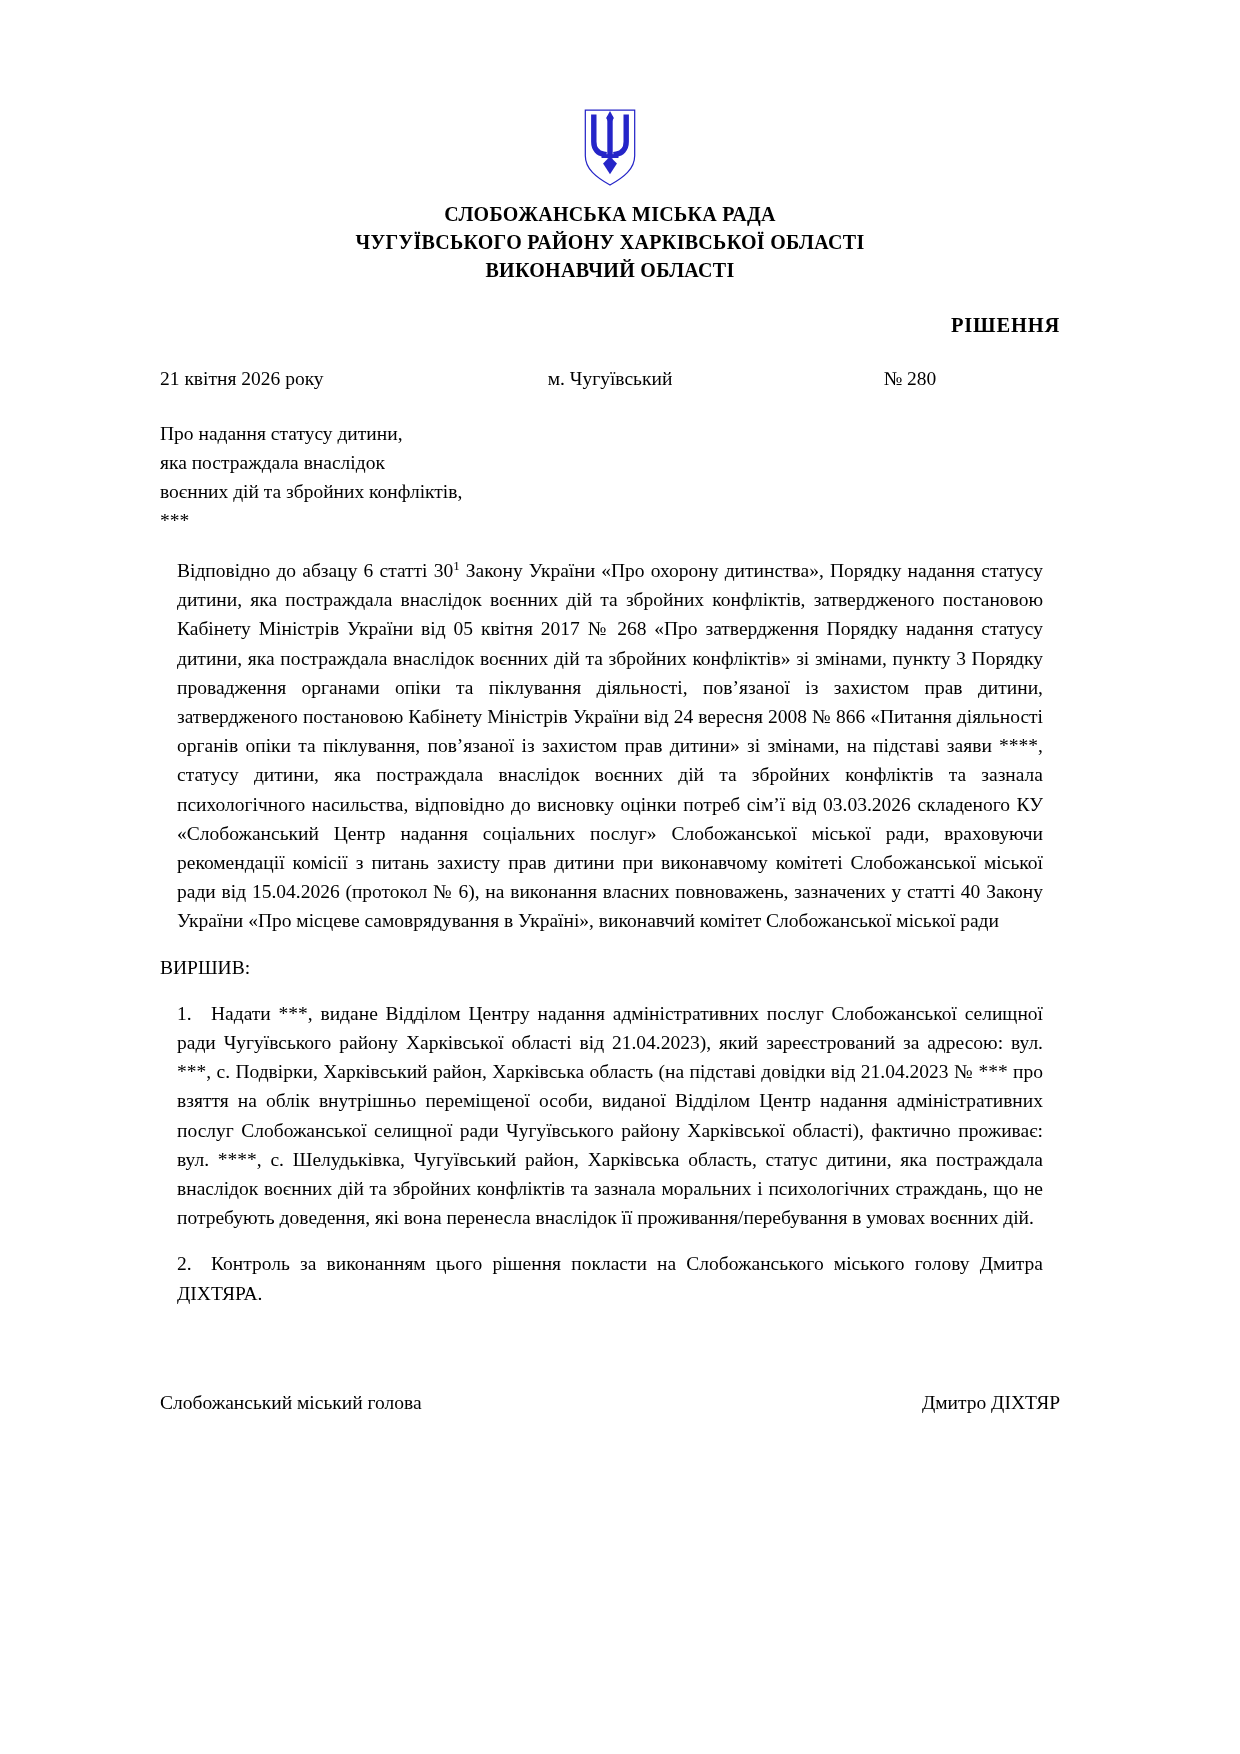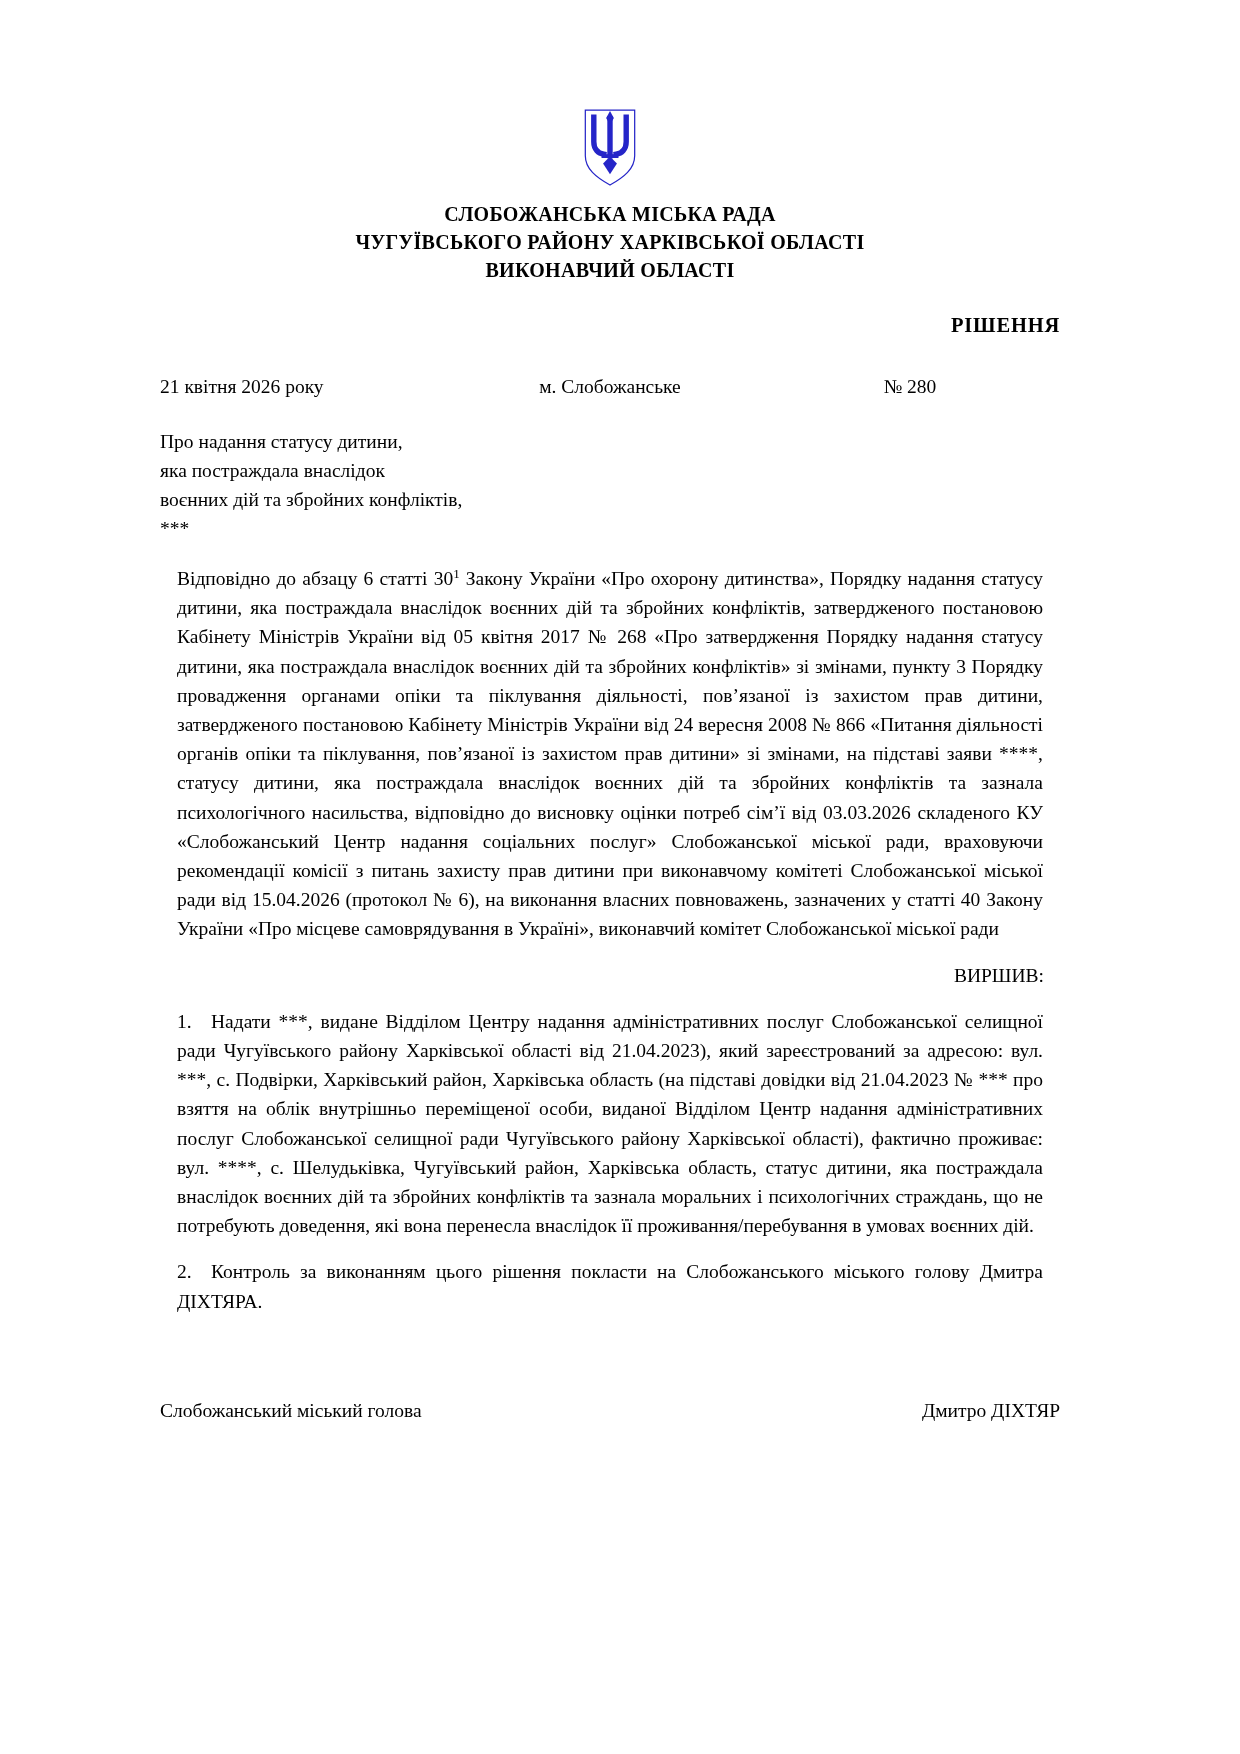--- a/index.html
+++ b/index.html
@@ -33,45 +33,45 @@
   }
   .doc-type {
     margin-top: 30px;
     font-weight: bold;
     font-size: 20.5px;
     text-align: right;
     letter-spacing: 0.8px;
   }
   .meta-row {
     display: flex;
-    margin-top: 36px;
+    margin-top: 28px;
     font-size: 19.5px;
     line-height: 28px;
   }
   .meta-left  { flex: 1; text-align: left; }
   .meta-center{ flex: 1; text-align: center; }
   .meta-right { flex: 1; text-align: center; }
   .subject {
     margin-top: 26px;
     font-weight: normal;
     font-size: 19.5px;
     line-height: 29px;
   }
   .bodytext {
     margin: 17px;
     font-size: 19.5px;
     line-height: 29.2px;
     text-align: justify;
   }
   .preamble { margin-top: 21px; }
   .resolved {
-    margin: 16px;
+    margin: 0;
     font-size: 19.5px;
     line-height: 29.2px;
-    text-align: right;
+    text-align: left;
   }
   .item-num { display: inline-block; min-width: 34px; }
   sup.fnote {
     font-size: 13px;
     line-height: 0;
     vertical-align: super;
   }
   .signature-row {
     display: flex;
     justify-content: space-between;
@@ -101,21 +101,21 @@
     </svg>
     <div class="org-line">СЛОБОЖАНСЬКА МІСЬКА РАДА</div>
     <div class="org-line">ЧУГУЇВСЬКОГО РАЙОНУ ХАРКІВСЬКОЇ ОБЛАСТІ</div>
     <div class="org-line">ВИКОНАВЧИЙ ОБЛАСТІ</div>
   </div>
 
   <div class="doc-type">РІШЕННЯ</div>
 
   <div class="meta-row">
     <span class="meta-left">21 квітня 2026 року</span>
-    <span class="meta-center">м. Слобожанське</span>
+    <span class="meta-center">м. Чугуївський</span>
     <span class="meta-right">№ 280</span>
   </div>
 
   <div class="subject">
     <div>Про надання статусу дитини,</div>
     <div>яка постраждала внаслідок</div>
     <div>воєнних дій та збройних конфліктів,</div>
     <div>***</div>
   </div>
 

